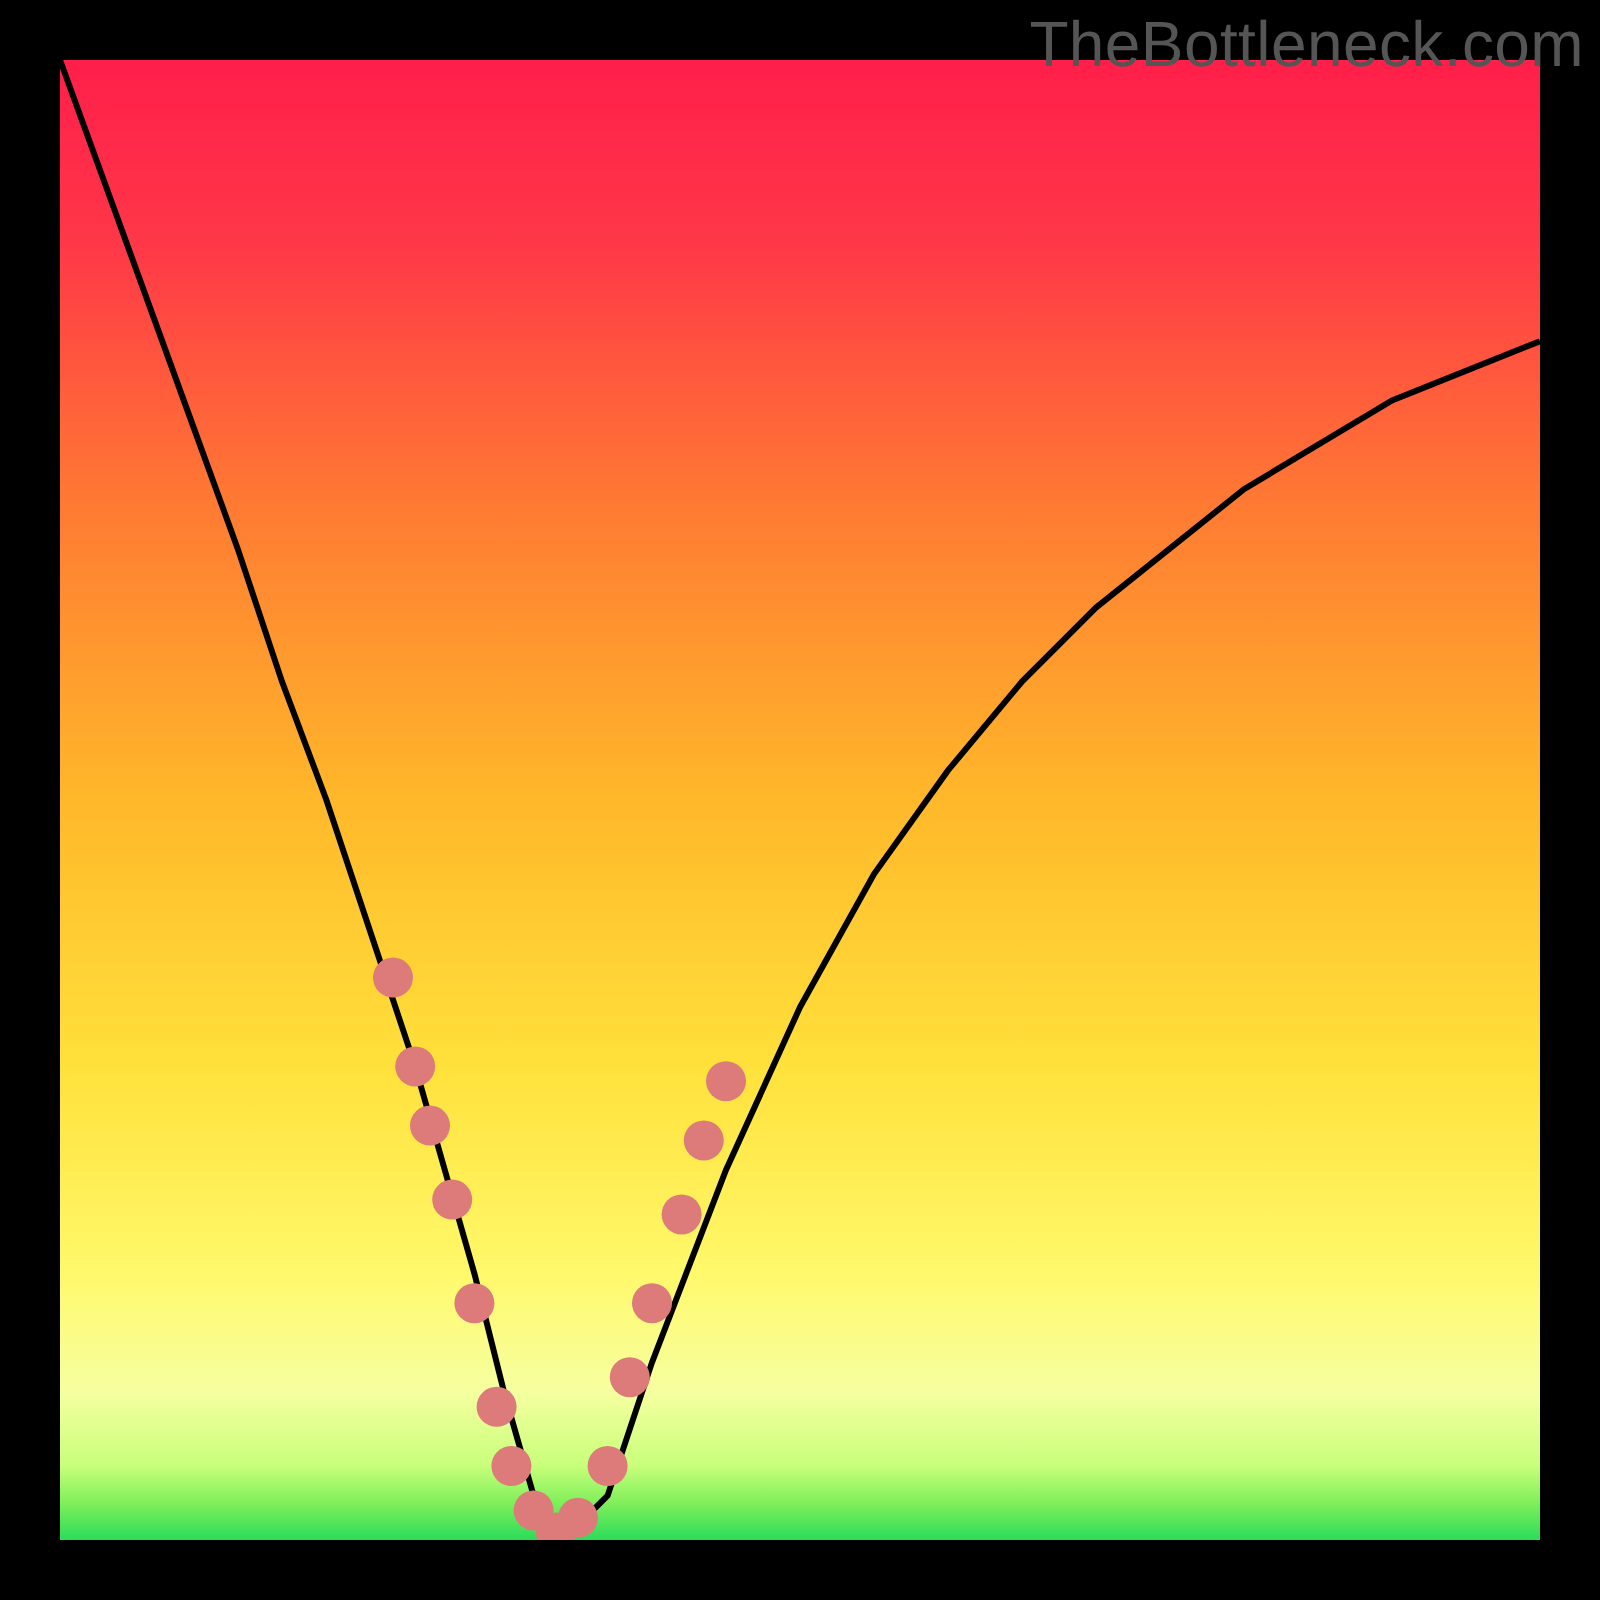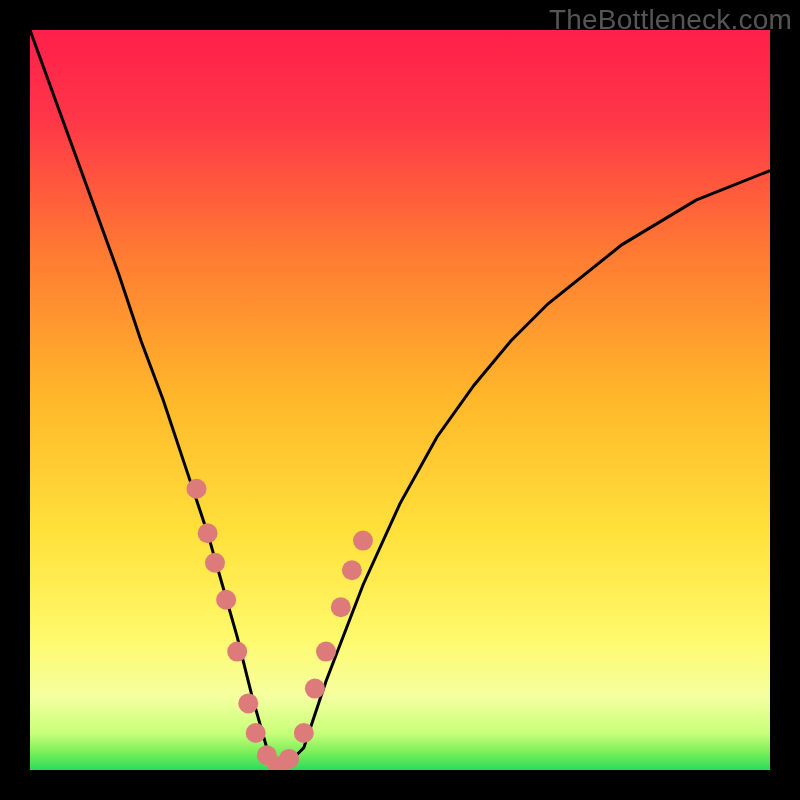--- a/index.html
+++ b/index.html
@@ -21,21 +21,21 @@
   }
   .gradient-bg {
     position: absolute;
     left: 0; top: 0; right: 0; bottom: 0;
   }
   .watermark {
     position: absolute;
     top: 4px;
     right: 8px;
     color: #555;
-    font-size: 28px;
+    font-size: 32px;
     font-weight: 500;
     letter-spacing: 0.2px;
     z-index: 10;
   }
   svg.curve {
     position: absolute;
     left: 0; top: 0;
     width: 740px;
     height: 740px;
     z-index: 5;

